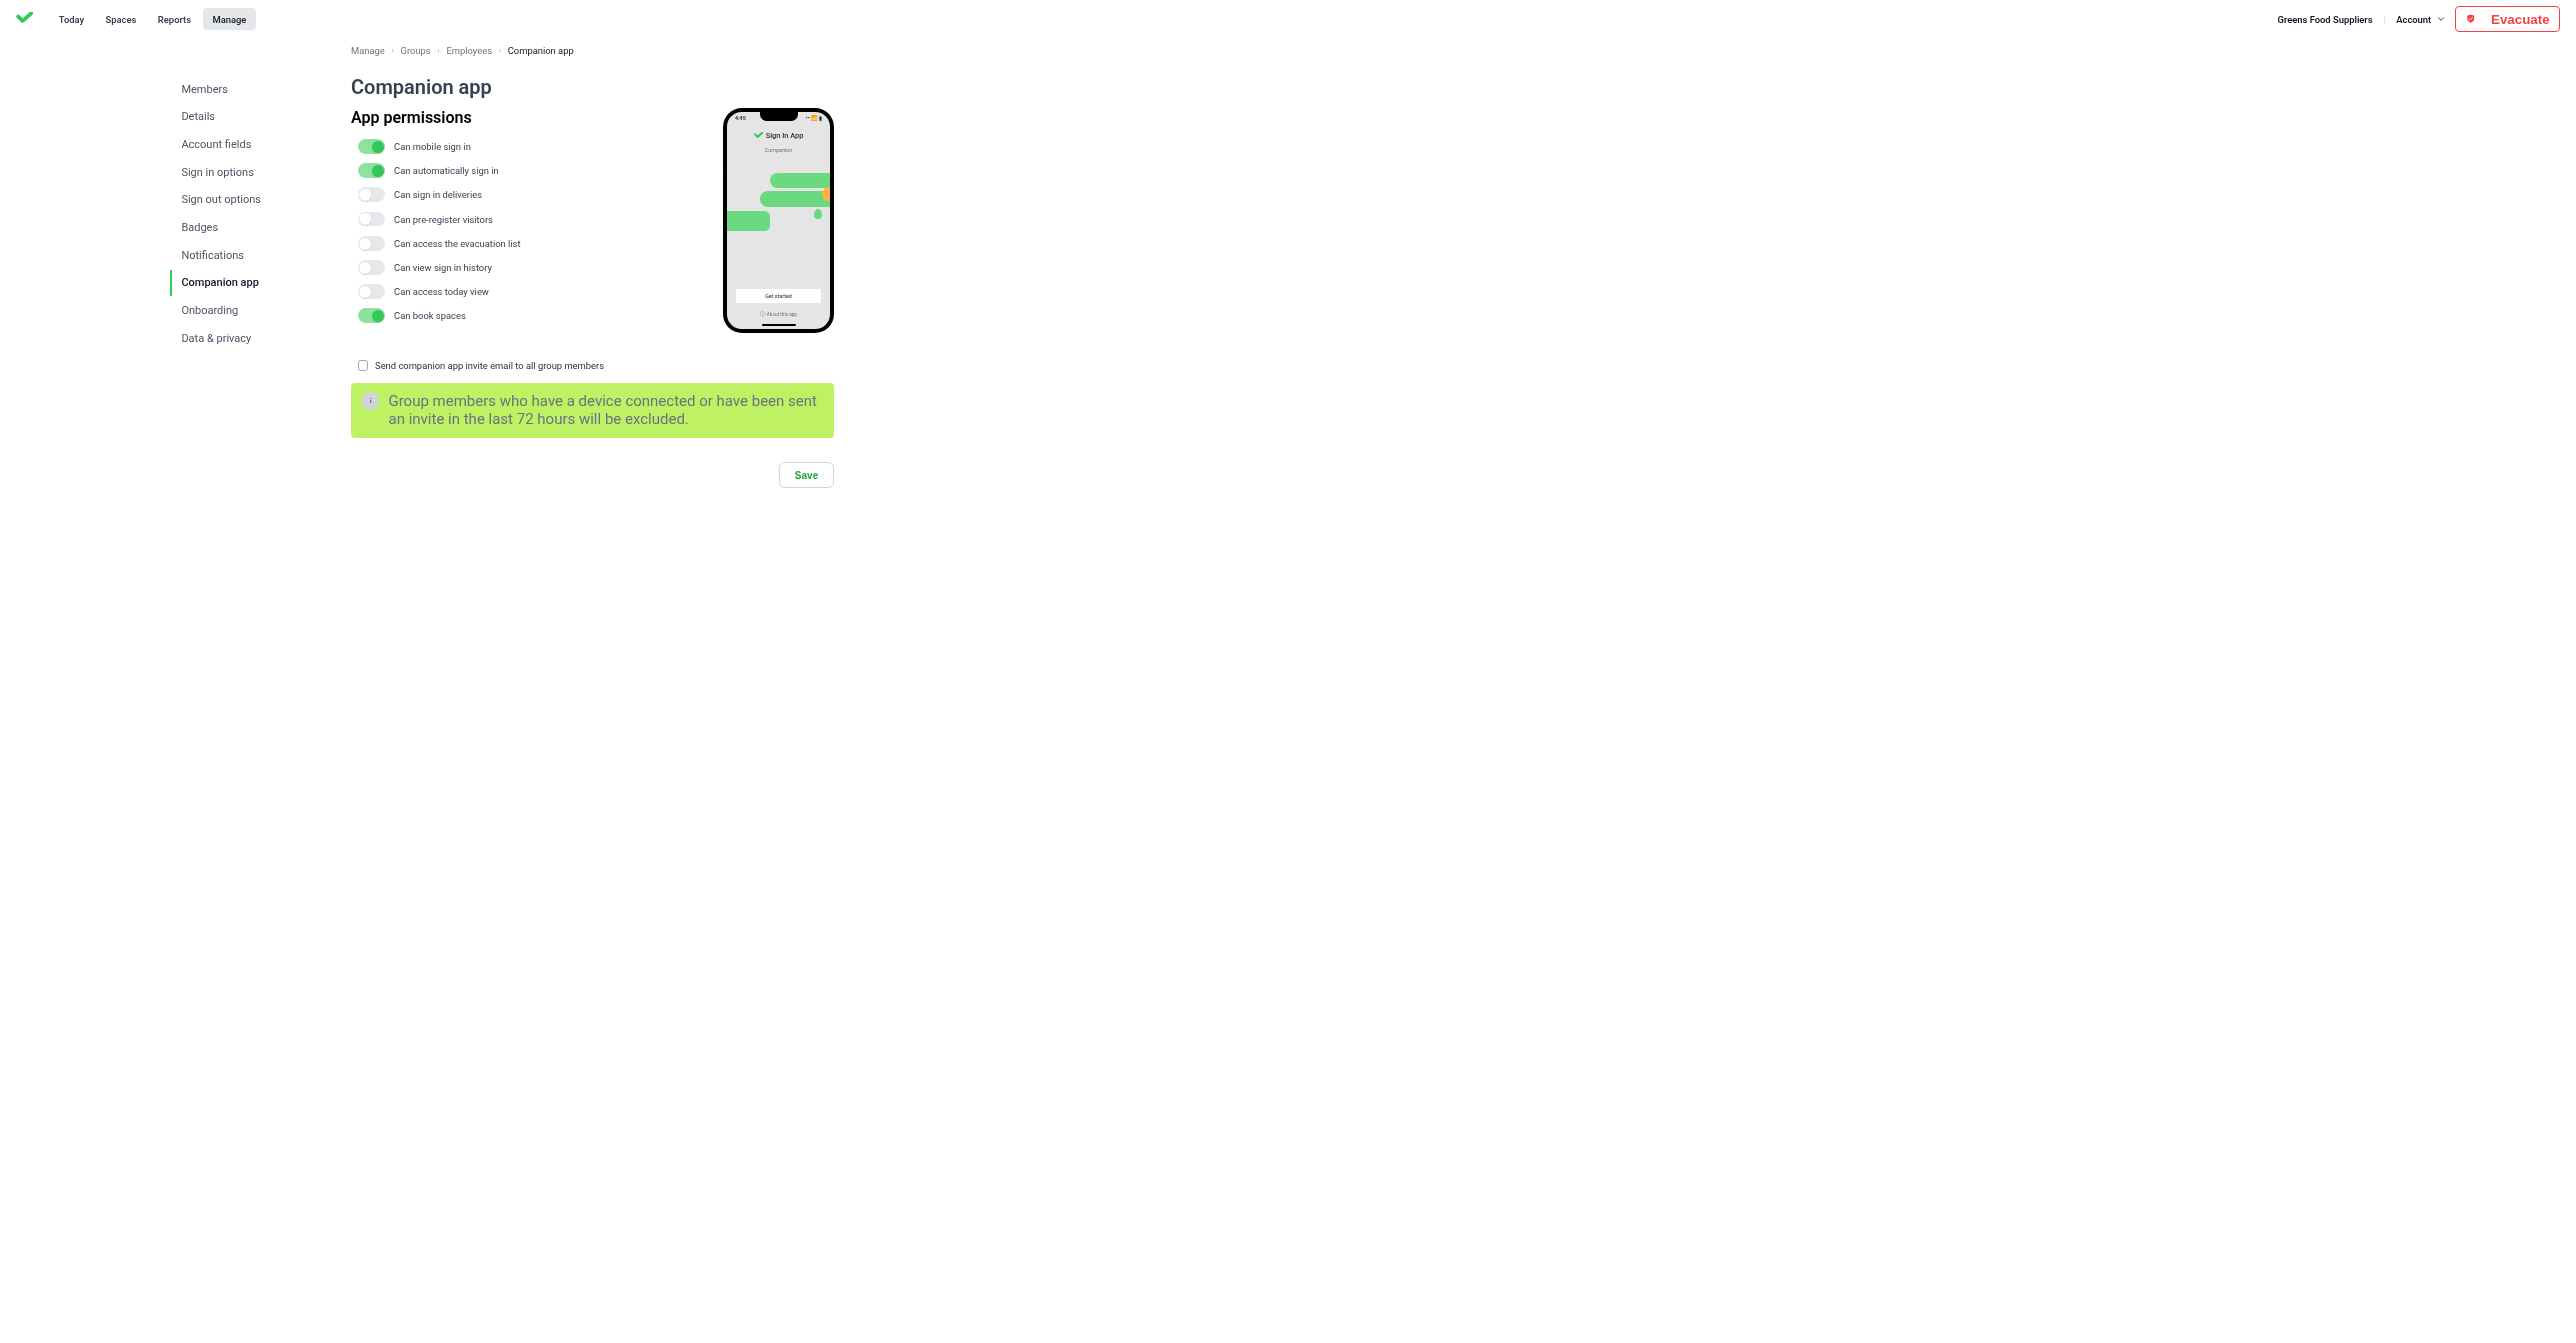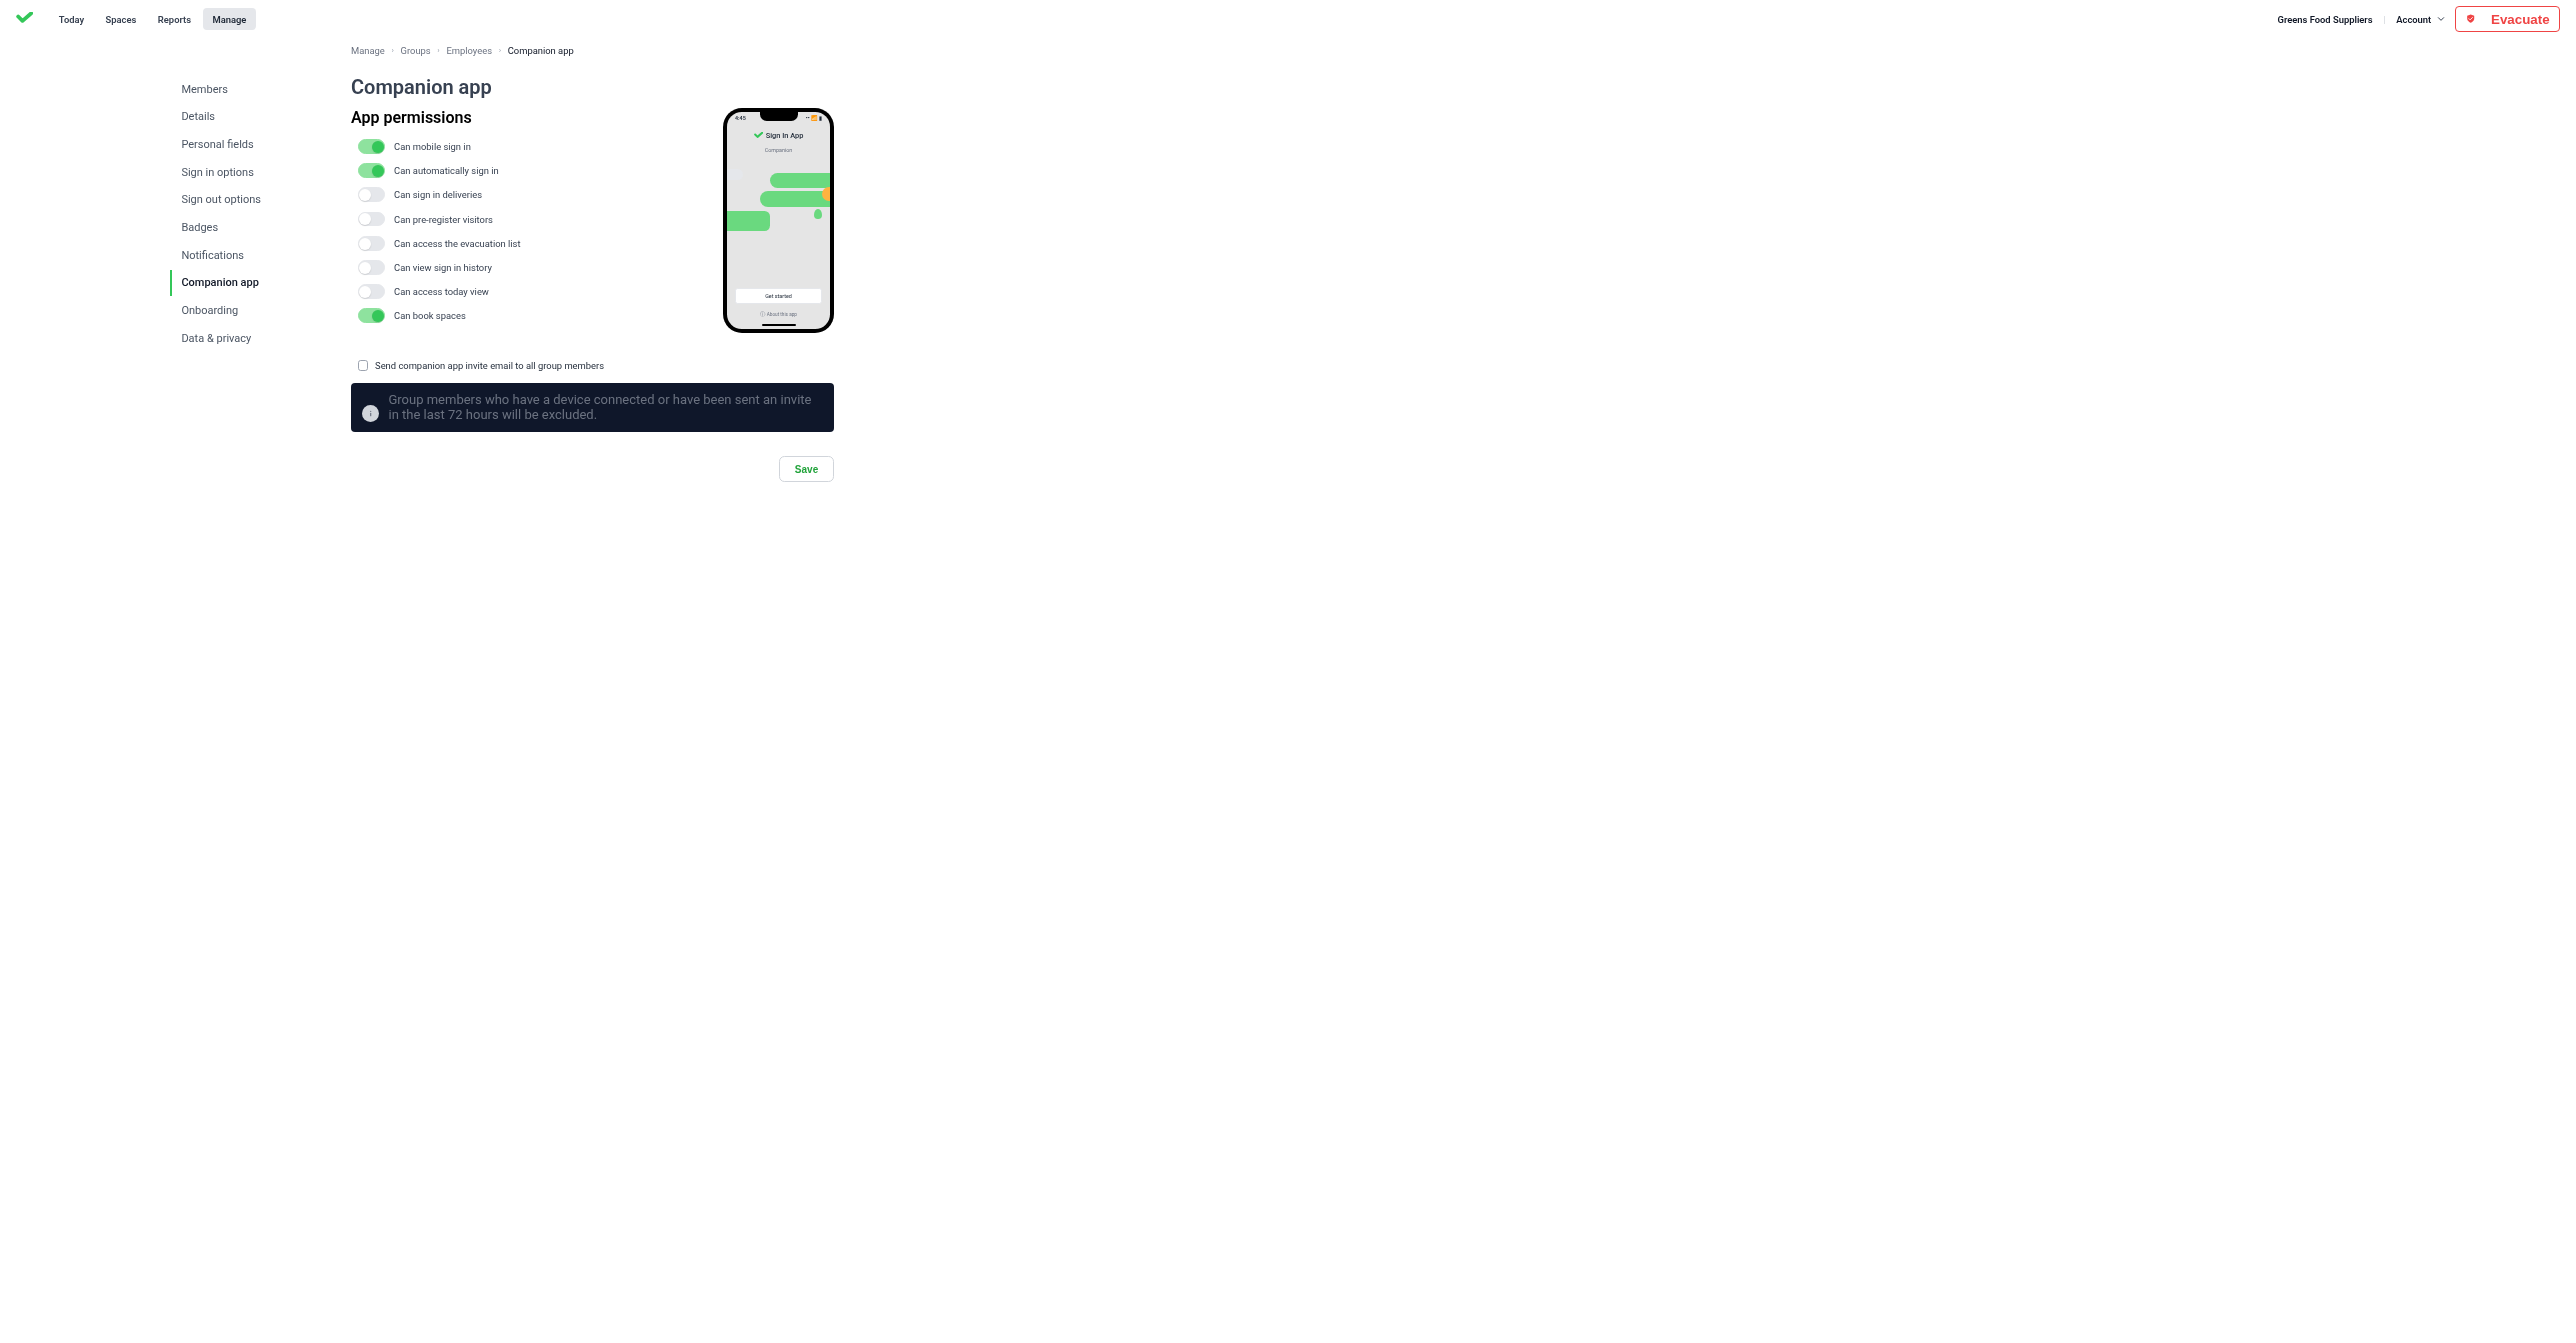--- a/index.html
+++ b/index.html
@@ -107,23 +107,23 @@
 .blob { position:absolute; border-radius: 10.7px 10.7px 10.7px 10.7px; }
 .phone-btn { margin: 4px 8px; background:#fff; border:0.7px solid #e5e7eb; border-radius:2.7px; font-size:5.4px; padding:4px 0; text-align:center;}
 .phone-link { text-align:center; font-size:4.7px; color:#6b7280; margin:2.7px 0 6.7px; display:flex; align-items:center; justify-content:center; gap:1.3px;}
 .home-ind { width:34px; height:2px; background:#000; border-radius:2px; margin: 0 auto 2.7px;}
 
 .invite-row { display:flex; align-items:center; gap:6.7px; margin-top: 27px; padding-left:6.7px;}
 .checkbox {
   width:10.7px; height:10.7px; border: 1px solid #9ca3af; border-radius:2.7px; background:#fff; cursor:pointer;
 }
 .info-box {
-  display:flex; align-items:flex-end; gap:9.4px;
-  background:#0f172a; border-radius:4px; padding:9.4px 10.7px; margin-top: 12px;
-  color:#6b7280; font-size:13px;
+  display:flex; align-items:flex-start; gap:9.4px;
+  background:#bef264; border-radius:4px; padding:9.4px 10.7px; margin-top: 12px;
+  color:#6b7280; font-size:15px;
 }
 .info-icon { width:17.4px; height:17.4px; border-radius:50%; background:#d1d5db; display:flex; align-items:center; justify-content:center; flex-shrink:0;}
 
 .save-row { display:flex; justify-content:flex-end; margin-top: 24px;}
 .save-btn {
   border:0.7px solid #d1d5db; background:#fff; color:#22a33b; font-weight:600;
   padding: 6.7px 14.8px; border-radius:5.4px; cursor:pointer; font-size:10px;
 }
 </style>
 </head>
@@ -157,21 +157,21 @@
         </svg>
       <span>Evacuate</span>
     </button>
   </div>
 </div>
 
 <div class="body-wrap">
   <div class="sidebar" id="sidebar">
       <div class="side-item">Members</div>
       <div class="side-item">Details</div>
-      <div class="side-item">Personal fields</div>
+      <div class="side-item">Account fields</div>
       <div class="side-item">Sign in options</div>
       <div class="side-item">Sign out options</div>
       <div class="side-item">Badges</div>
       <div class="side-item">Notifications</div>
       <div class="side-item active">Companion app</div>
       <div class="side-item">Onboarding</div>
       <div class="side-item">Data &amp; privacy</div>
     </div>
 
   <div class="main">

